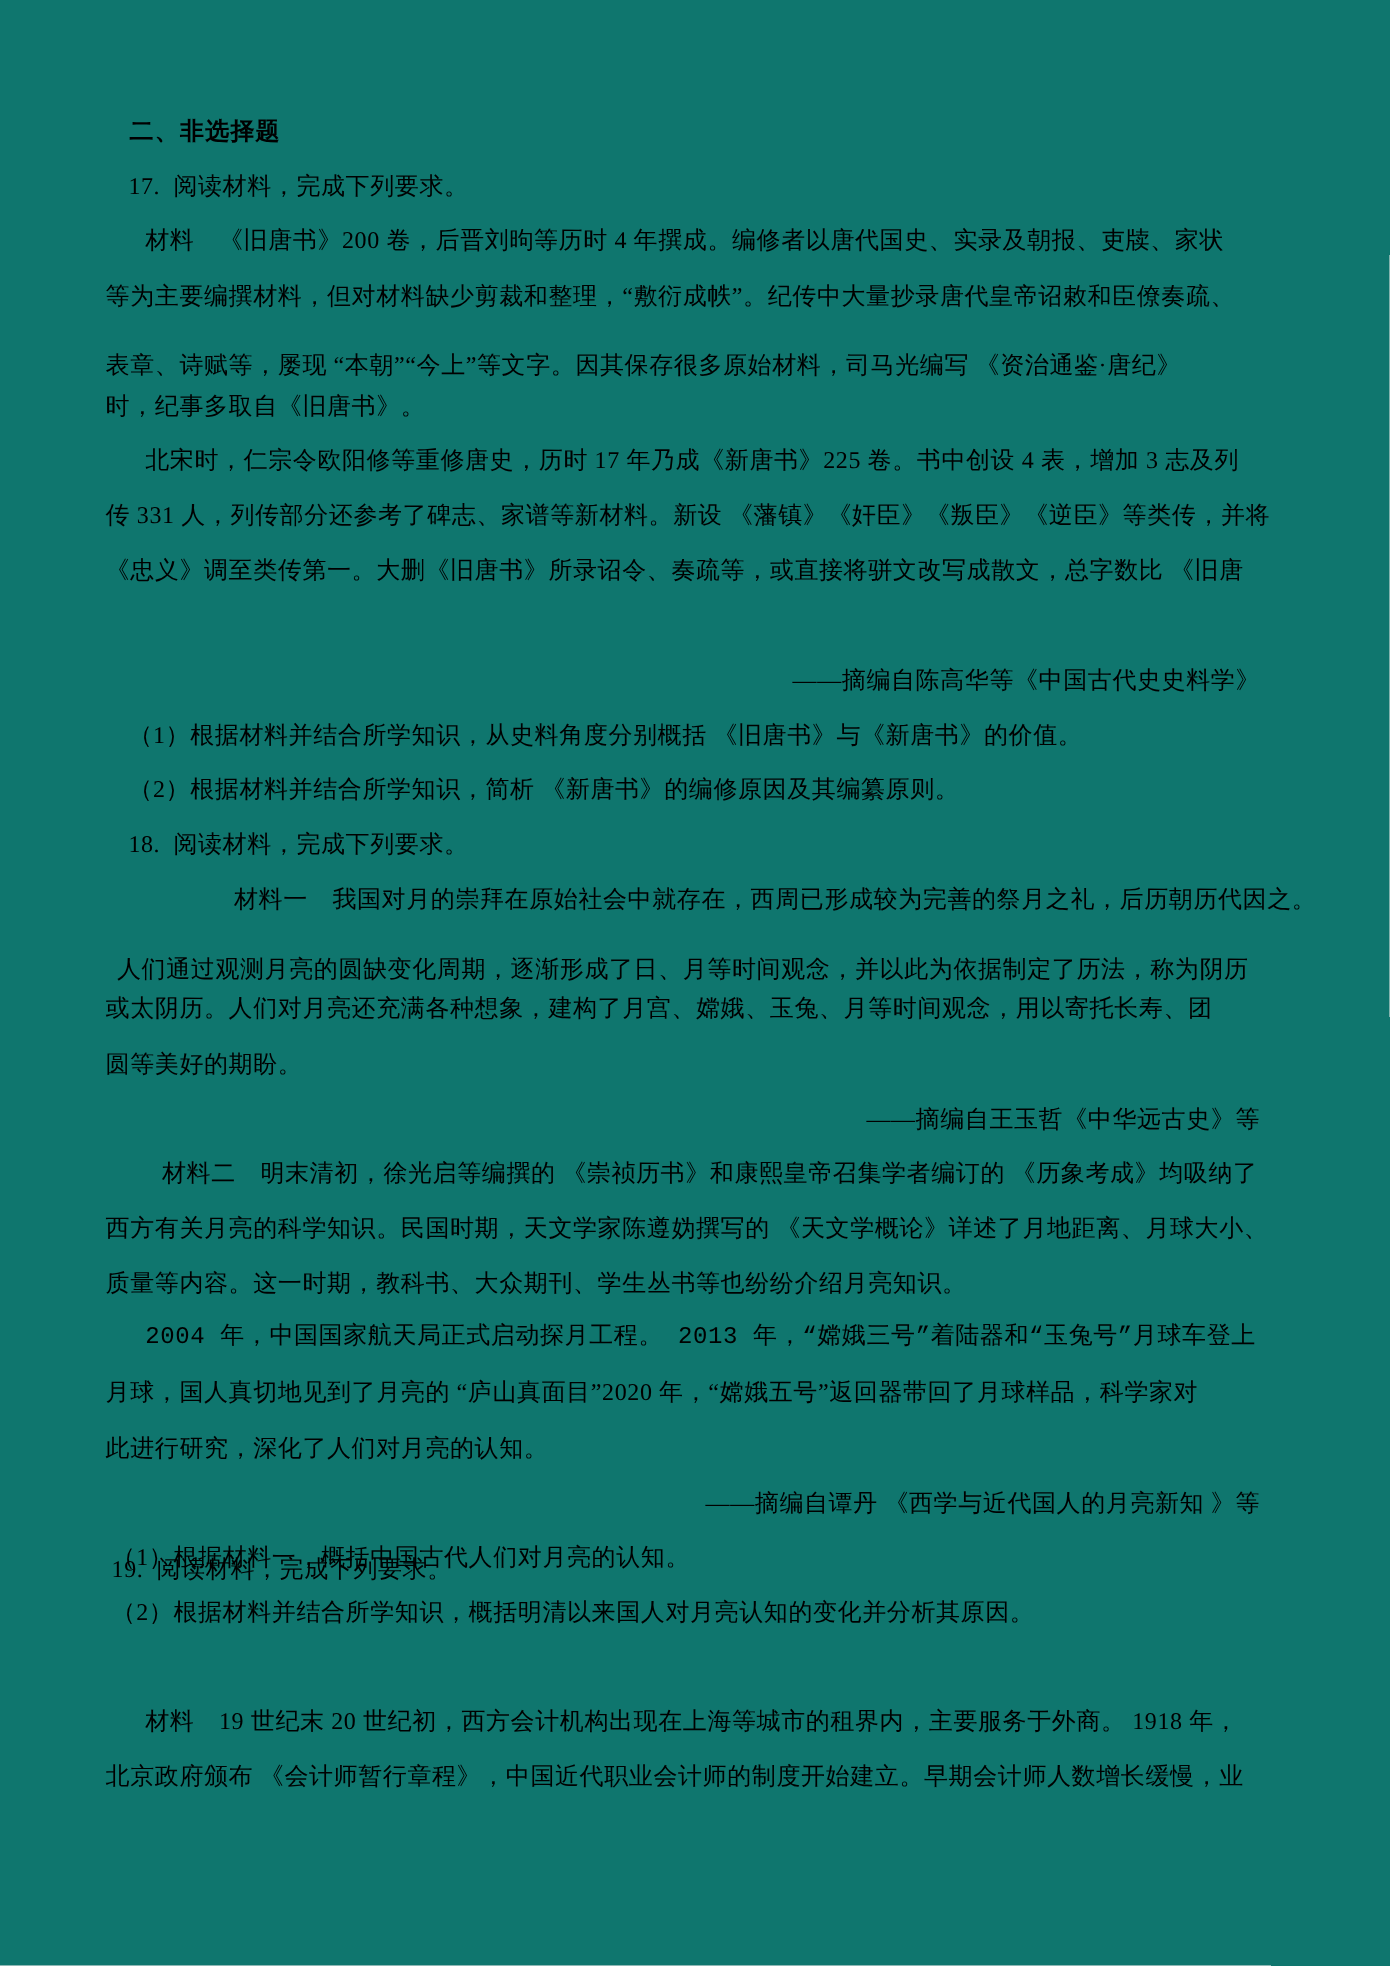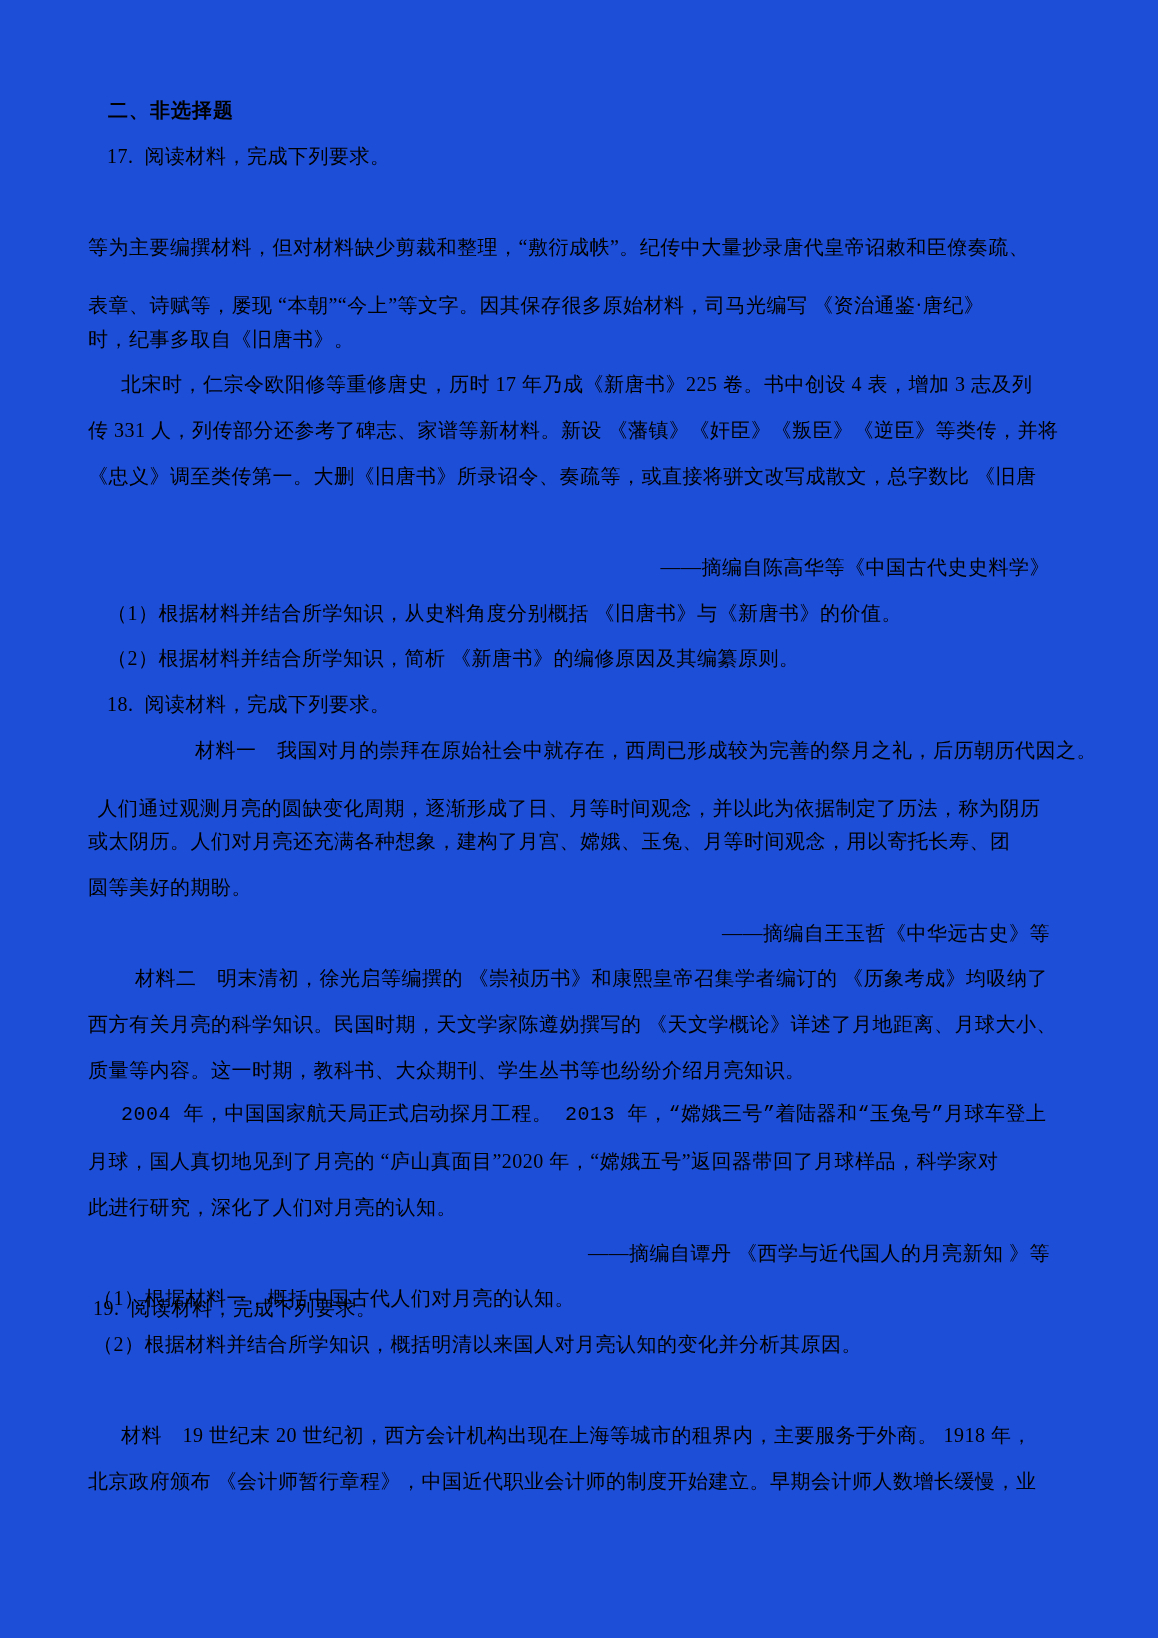--- a/index.html
+++ b/index.html
@@ -1,21 +1,21 @@
 <!DOCTYPE html>
 <html><head>
 <meta charset="utf-8">
 <style>
   html, body { margin: 0; padding: 0; background: #e8e8e8; }
   .page {
     position: relative;
     width: 1158px;
     height: 1638px;
     margin: 0 auto;
-    background: #1d4ed8;
+    background: #0f766e;
     overflow: hidden;
     font-family: "Liberation Serif", "DejaVu Serif", serif;
     color: #000000;
   }
   .doc {
     position: absolute;
     left: 88px;
     top: 0;
     width: 962px; 
     height: 100%;
@@ -40,20 +40,21 @@
   .k-cont     { padding-left: 0;    }
   .k-citation { text-align: right; padding-right: 2px; }
 </style>
 </head>
 <body>
 
 <div class="page">
   <div class="doc">
       <div class="line k-heading" style="top: 97px;">二、非选择题</div>
       <div class="line k-item" style="top: 142.7px;">17.  阅读材料，完成下列要求。</div>
+      <div class="line k-first" style="top: 188.4px;">材料　《旧唐书》200 卷，后晋刘昫等历时 4 年撰成。编修者以唐代国史、实录及朝报、吏牍、家状</div>
       <div class="line k-cont" style="top: 234.1px;">等为主要编撰材料，但对材料缺少剪裁和整理，“敷衍成帙”。纪传中大量抄录唐代皇帝诏敕和臣僚奏疏、</div>
       <div class="line k-cont" style="top: 292px;">表章、诗赋等，屡现 “本朝”“今上”等文字。因其保存很多原始材料，司马光编写 《资治通鉴·唐纪》</div>
       <div class="line k-cont" style="top: 325.5px;">时，纪事多取自《旧唐书》。</div>
       <div class="line k-first" style="top: 371.2px;">北宋时，仁宗令欧阳修等重修唐史，历时 17 年乃成《新唐书》225 卷。书中创设 4 表，增加 3 志及列</div>
       <div class="line k-cont" style="top: 416.9px;">传 331 人，列传部分还参考了碑志、家谱等新材料。新设 《藩镇》《奸臣》《叛臣》《逆臣》等类传，并将</div>
       <div class="line k-cont" style="top: 462.6px;">《忠义》调至类传第一。大删《旧唐书》所录诏令、奏疏等，或直接将骈文改写成散文，总字数比 《旧唐</div>
       <div class="line k-citation" style="top: 554px;">——摘编自陈高华等《中国古代史史料学》</div>
       <div class="line k-item" style="top: 599.7px;">（1）根据材料并结合所学知识，从史料角度分别概括 《旧唐书》与《新唐书》的价值。</div>
       <div class="line k-item" style="top: 645.4px;">（2）根据材料并结合所学知识，简析 《新唐书》的编修原因及其编纂原则。</div>
       <div class="line k-item" style="top: 691.1px;">18.  阅读材料，完成下列要求。</div>

